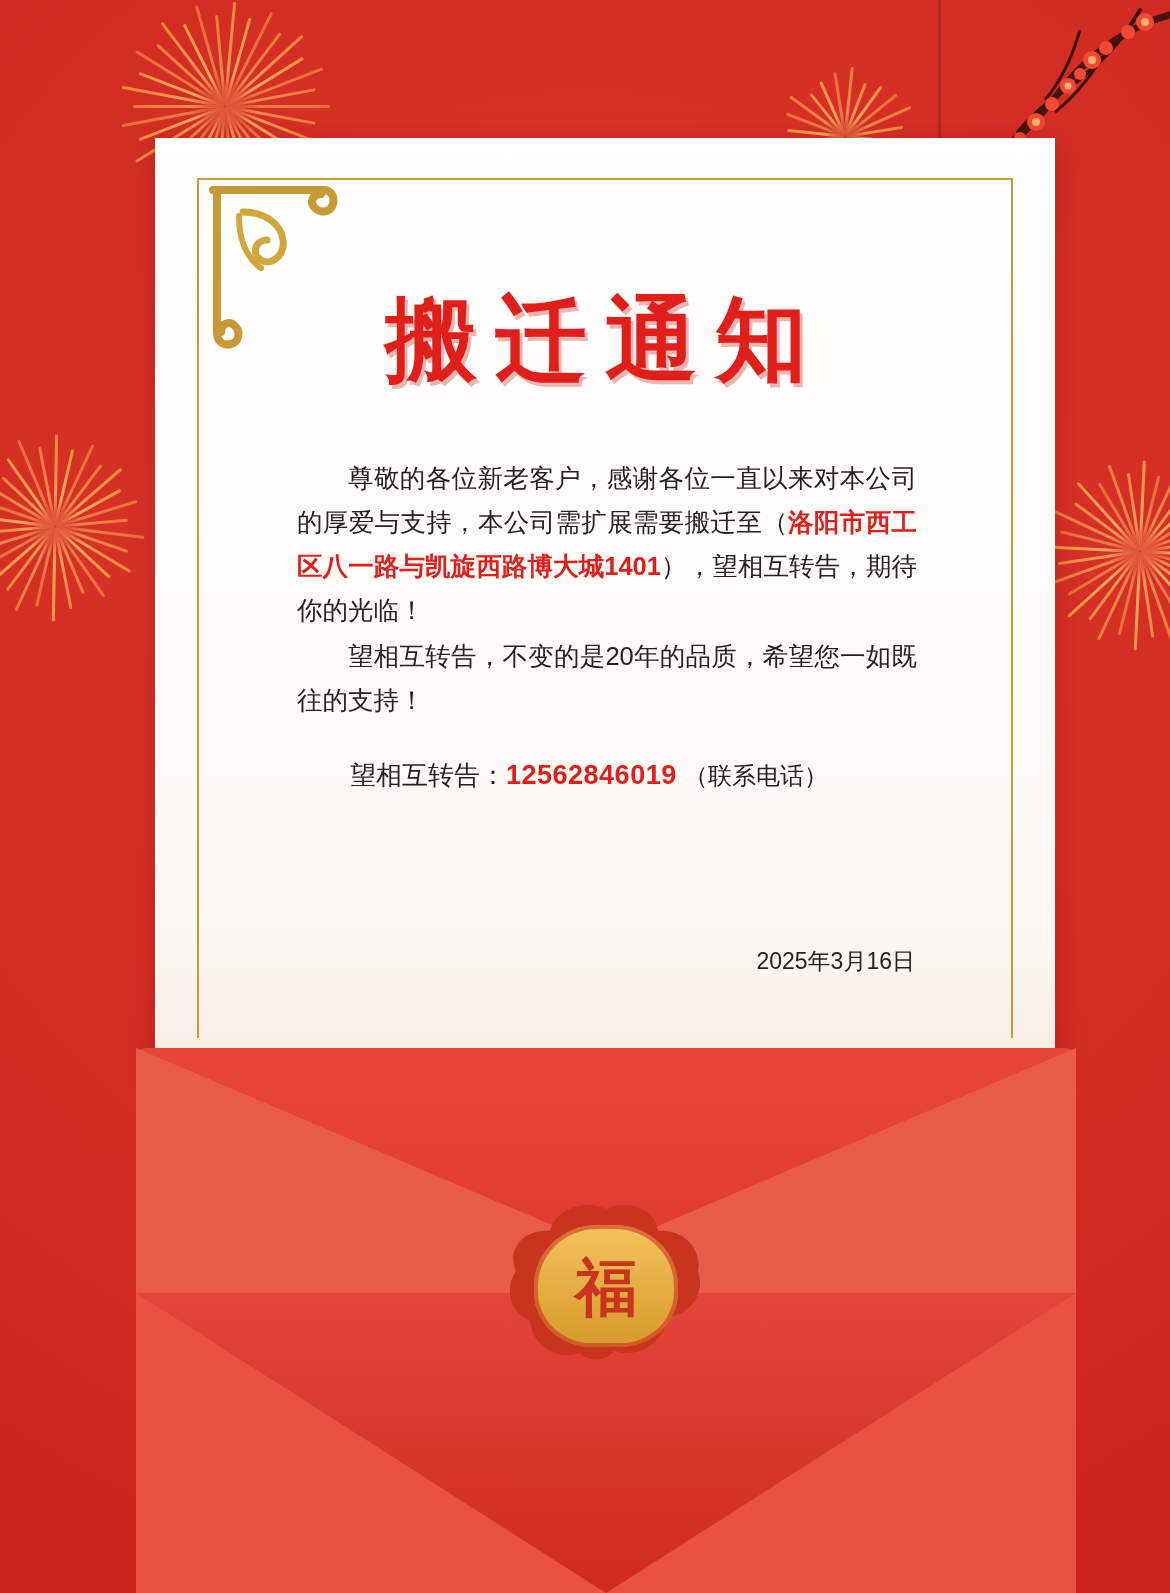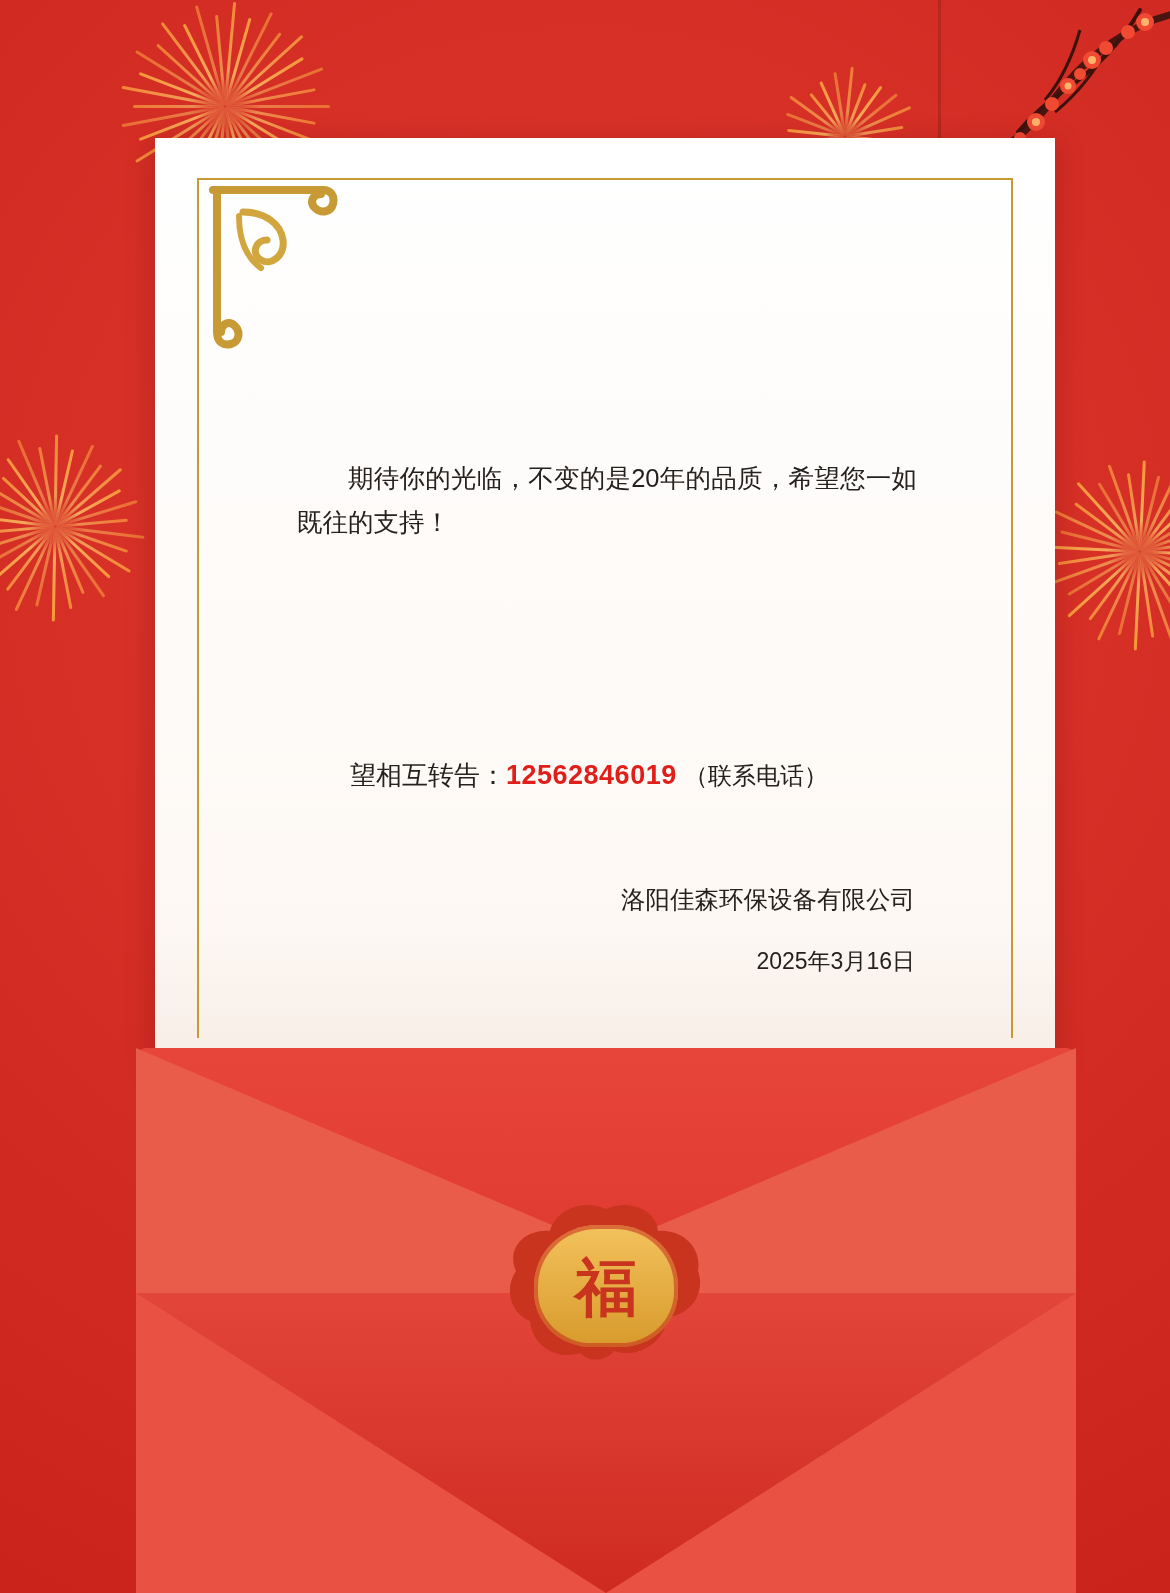--- a/index.html
+++ b/index.html
@@ -509,32 +509,35 @@
 
     <div class="corner-flourish">
       <svg viewBox="0 0 150 170" width="150" height="170" aria-hidden="true">
         <path d="M10 8 H120 C128 8 132 14 130 22 C128 30 118 32 112 26 C106 20 110 12 118 12" stroke="#c79a35" stroke-width="8" fill="none" stroke-linecap="round"></path>
         <path d="M14 10 V150 C14 160 20 164 28 162 C36 160 38 150 32 144 C26 138 18 142 18 150" stroke="#c79a35" stroke-width="8" fill="none" stroke-linecap="round"></path>
         <path d="M40 30 C62 30 78 42 80 58 C82 74 68 84 58 78 C48 72 52 58 64 58" stroke="#d2a63f" stroke-width="7" fill="none" stroke-linecap="round"></path>
         <path d="M36 34 C36 58 44 76 58 86" stroke="#d2a63f" stroke-width="6" fill="none" stroke-linecap="round"></path>
       </svg>
     </div>
 
+    <div class="headline">搬迁通知</div>
 
     <div class="body-copy">
       <p>
-        <span>期待你的光临，不变的是20年的品质，希望您一如既往的支持！</span>
+        <span>尊敬的各位新老客户，感谢各位一直以来对本公司的厚爱与支持，本公司需扩展需要搬迁至（</span><span class="addr">洛阳市西工区八一路与凯旋西路博大城1401</span><span>），望相互转告，期待你的光临！</span>
+      </p>
+      <p>
+        <span>望相互转告，不变的是20年的品质，希望您一如既往的支持！</span>
       </p>
     </div>
 
     <div class="contact">
       <span>望相互转告：</span><span class="phone">12562846019</span>&nbsp;<span class="wechat">（联系电话）</span>
     </div>
 
-    <div class="signature">洛阳佳森环保设备有限公司</div>
     <div class="sig-date">2025年3月16日</div>
   </div>
 
   <div class="envelope">
     <div class="env-back"></div>
     <div class="env-left"></div>
     <div class="env-right"></div>
     <div class="env-body"></div>
     <div class="env-fold-left"></div>
     <div class="env-fold-right"></div>

